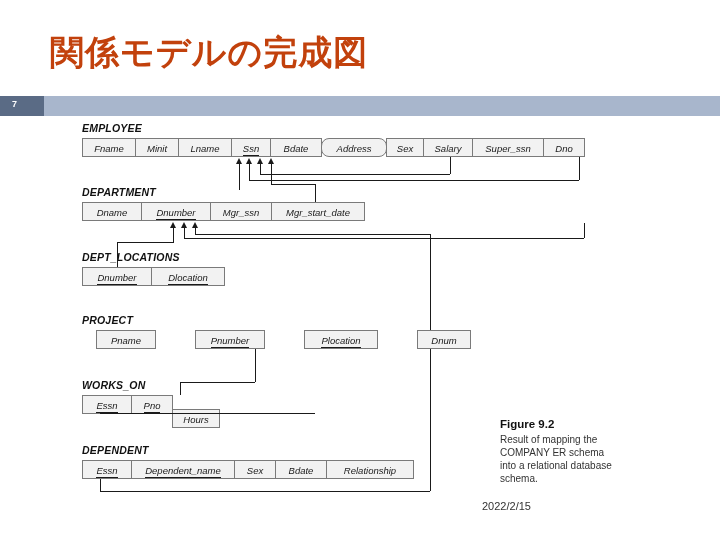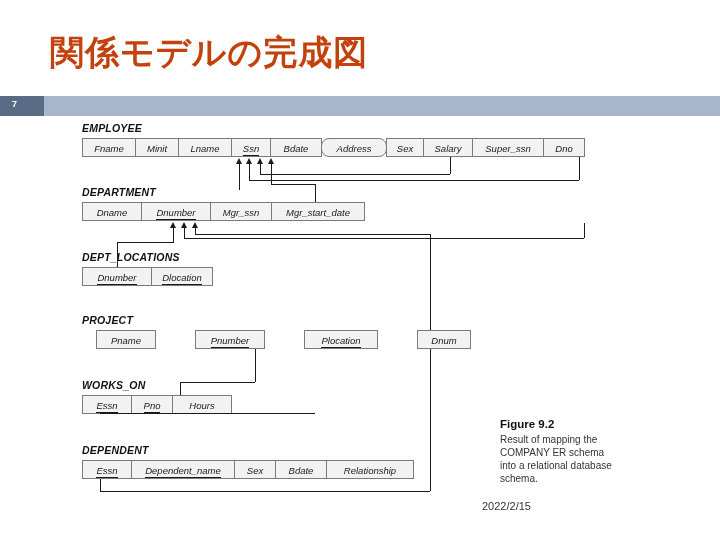--- a/index.html
+++ b/index.html
@@ -101,36 +101,36 @@
   <div class="row" style="left:2px;top:84px;">
     <div class="cell" style="width:60px;"><span>Dname</span></div>
     <div class="cell pk" style="width:70px;"><span>Dnumber</span></div>
     <div class="cell" style="width:62px;"><span>Mgr_ssn</span></div>
     <div class="cell" style="width:94px;"><span>Mgr_start_date</span></div>
   </div>
 
   <div class="tbl-name" style="left:2px;top:133px;">DEPT_LOCATIONS</div>
   <div class="row" style="left:2px;top:149px;">
     <div class="cell pk" style="width:70px;"><span>Dnumber</span></div>
-    <div class="cell pk" style="width:62px;"><span>Dlocation</span></div>
+    <div class="cell pk" style="width:74px;"><span>Dlocation</span></div>
   </div>
 
   <div class="tbl-name" style="left:2px;top:196px;">PROJECT</div>
   <div class="row" style="left:16px;top:212px;gap:40px;">
     <div class="cell" style="width:60px;"><span>Pname</span></div>
     <div class="cell pk" style="width:70px;"><span>Pnumber</span></div>
     <div class="cell pk" style="width:74px;"><span>Plocation</span></div>
     <div class="cell" style="width:54px;"><span>Dnum</span></div>
   </div>
 
   <div class="tbl-name" style="left:2px;top:261px;">WORKS_ON</div>
   <div class="row" style="left:2px;top:277px;">
     <div class="cell pk" style="width:50px;"><span>Essn</span></div>
     <div class="cell pk" style="width:42px;"><span>Pno</span></div>
-    <div class="cell" style="width:60px;"><span>Hours</span></div>
+    <div class="cell" style="width:48px;margin-top:14px;"><span>Hours</span></div>
   </div>
 
   <div class="tbl-name" style="left:2px;top:326px;">DEPENDENT</div>
   <div class="row" style="left:2px;top:342px;">
     <div class="cell pk" style="width:50px;"><span>Essn</span></div>
     <div class="cell pk" style="width:104px;"><span>Dependent_name</span></div>
     <div class="cell" style="width:42px;"><span>Sex</span></div>
     <div class="cell" style="width:52px;"><span>Bdate</span></div>
     <div class="cell" style="width:88px;"><span>Relationship</span></div>
   </div>

